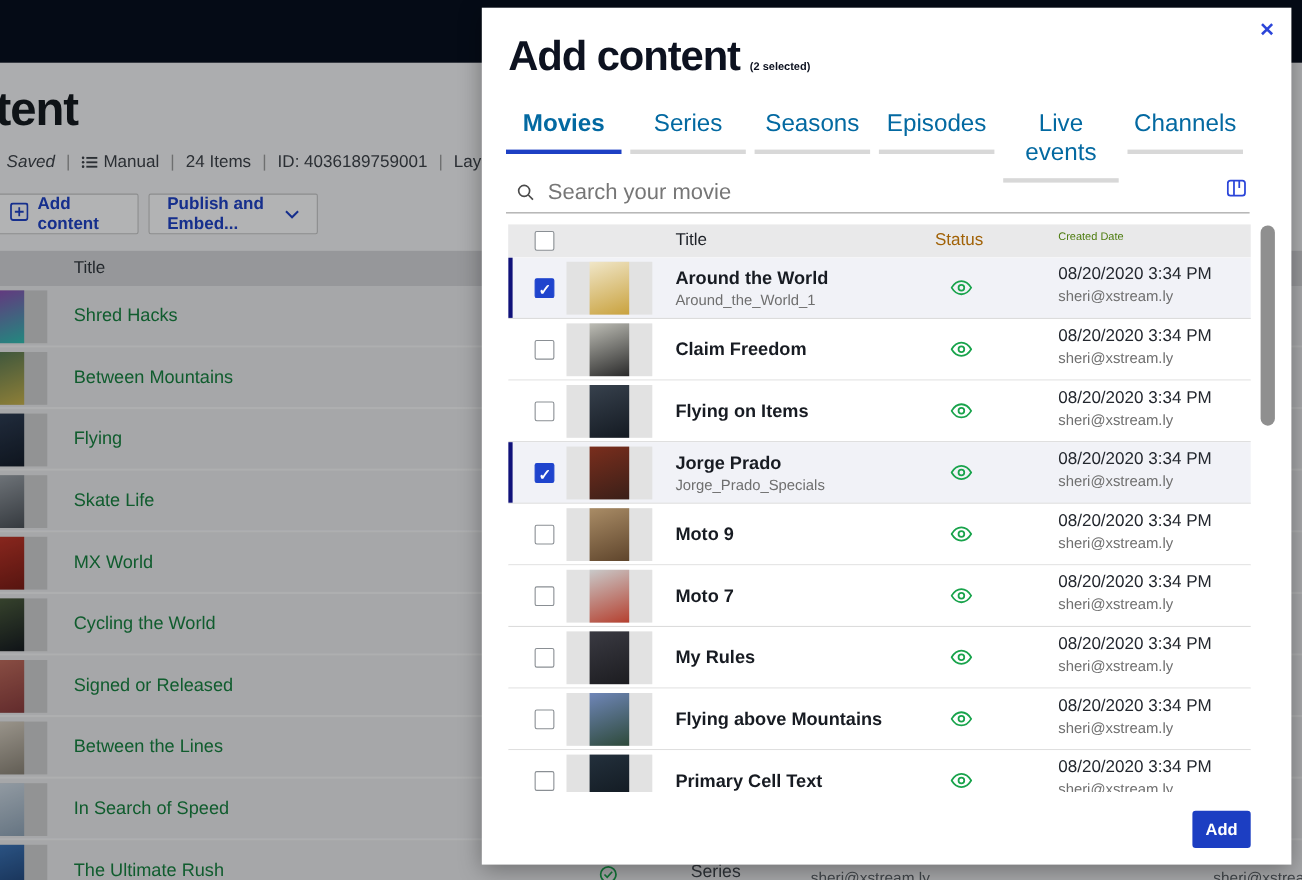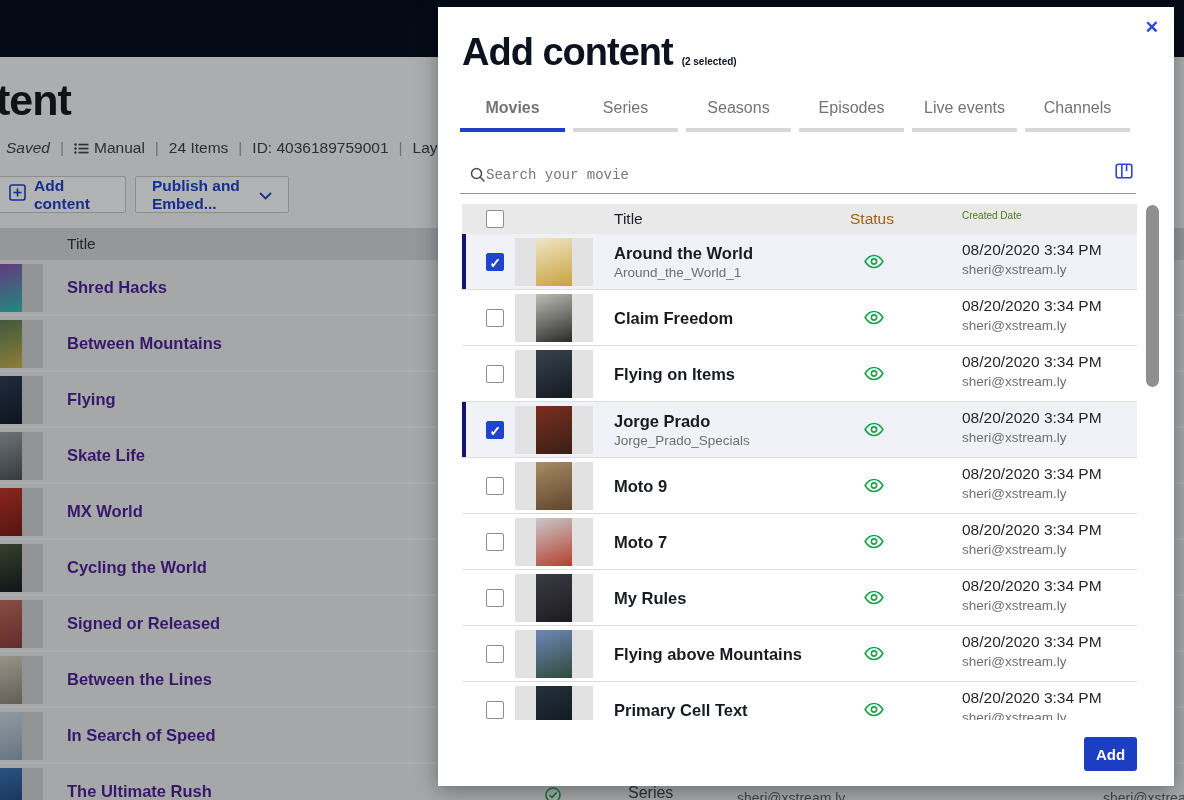--- a/index.html
+++ b/index.html
@@ -25,50 +25,50 @@
   .bg-btn.publish { left:135px; width:154px; }
   .bg-thead { position:absolute; left:0; top:228px; width:1184px; height:32px;
     background:#d4d5d7; }
   .bg-thead .lbl { position:absolute; left:67px; top:7px; font-size:15.5px; color:#2f343a; }
   .bg-rows { position:absolute; left:0; top:260px; width:1184px; }
   .bg-row { position:relative; width:1184px; height:56px; background:#ebebec;
     border-bottom:2px solid #f6f6f7; }
   .bg-row .bthumb { position:absolute; left:0; top:4px; width:43px; height:48px; background:#cfcfcf; }
   .bg-row .bposter { position:absolute; left:0; top:0; width:22px; height:48px; }
   .bg-row .btitle { position:absolute; left:67px; top:18px; font-size:16.5px;
-    font-weight:700; color:#4c1d95; }
+    font-weight:400; color:#15803d; }
   .peek-ico { position:absolute; left:545px; top:787px; }
   .peek-type { position:absolute; left:628px; top:784px; font-size:16px; color:#3f444a; }
   .peek-email1 { position:absolute; left:737px; top:790px; font-size:14px; color:#5a5f64; }
   .peek-email2 { position:absolute; left:1103px; top:790px; font-size:14px; color:#5a5f64; }
 
   
   .dim { position:absolute; inset:0; background:rgba(8,10,14,0.30); z-index:5; }
 
   
   .modal { position:absolute; left:438px; top:7px; width:736px; height:779px;
     background:#ffffff; z-index:10; box-shadow:0 4px 20px rgba(0,0,0,.35); }
   .close-x { position:absolute; right:15px; top:12px; font-size:17px; font-weight:700;
     color:#2b45d9; cursor:pointer; line-height:1; }
   .m-head { position:absolute; left:24px; top:24px; display:flex; align-items:baseline; }
   .m-title { font-size:38px; font-weight:800; letter-spacing:-1px; color:#0d1220; }
   .m-count { font-size:10px; font-weight:700; color:#0d1220; margin-left:9px; }
 
   .tabs { position:absolute; left:22px; top:92px; display:flex; gap:8px; }
   .tab { width:105px; text-align:center; cursor:pointer; }
-  .tab-label { display:block; font-size:16px; color:#737373; padding-bottom:11px; }
+  .tab-label { display:block; font-size:22px; color:#0369a1; padding-bottom:11px; }
   .tab.active .tab-label { font-weight:700; }
   .tab-bar { display:block; height:4px; background:#d8d8d8; }
   .tab.active .tab-bar { background:#1d40c4; }
 
   .search-row { position:absolute; left:22px; top:150px; width:676px; height:37px;
     border-bottom:1px solid #9a9a9a; display:flex; align-items:center; }
   .search-row svg.mag { margin-left:10px; }
-  .search-input { flex:1; border:none; outline:none; font-size:14px; color:#222;
-    margin-left:0; background:transparent; font-family:Liberation Mono, monospace; }
+  .search-input { flex:1; border:none; outline:none; font-size:20px; color:#222;
+    margin-left:12px; background:transparent; font-family:Liberation Sans, sans-serif; }
   .search-input::placeholder { color:#767676; }
   .cols-icon { position:absolute; left:677px; top:155px; width:18px; height:18px; cursor:pointer; }
 
   .mtable-head { position:absolute; left:24px; top:197px; width:675px; height:30px;
     background:#e9e9ea; }
   .mtable-head .hcb { left:24px; top:6px; }
   .h-title { position:absolute; left:152px; top:6px; font-size:15.5px; color:#1d2127; }
   .h-status { position:absolute; left:388px; top:6px; font-size:15.5px; color:#a16207; }
   .h-created { position:absolute; left:500px; top:6px; font-size:10px; color:#4d7c0f; }
 

